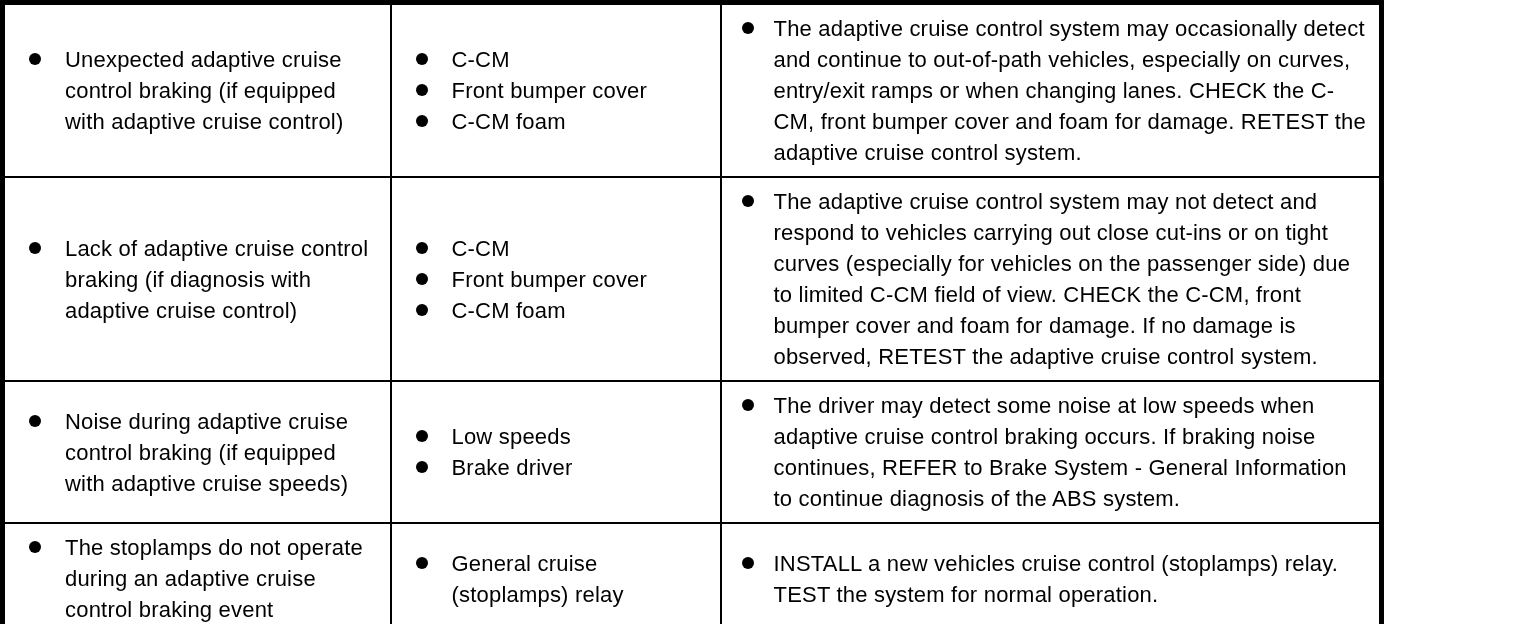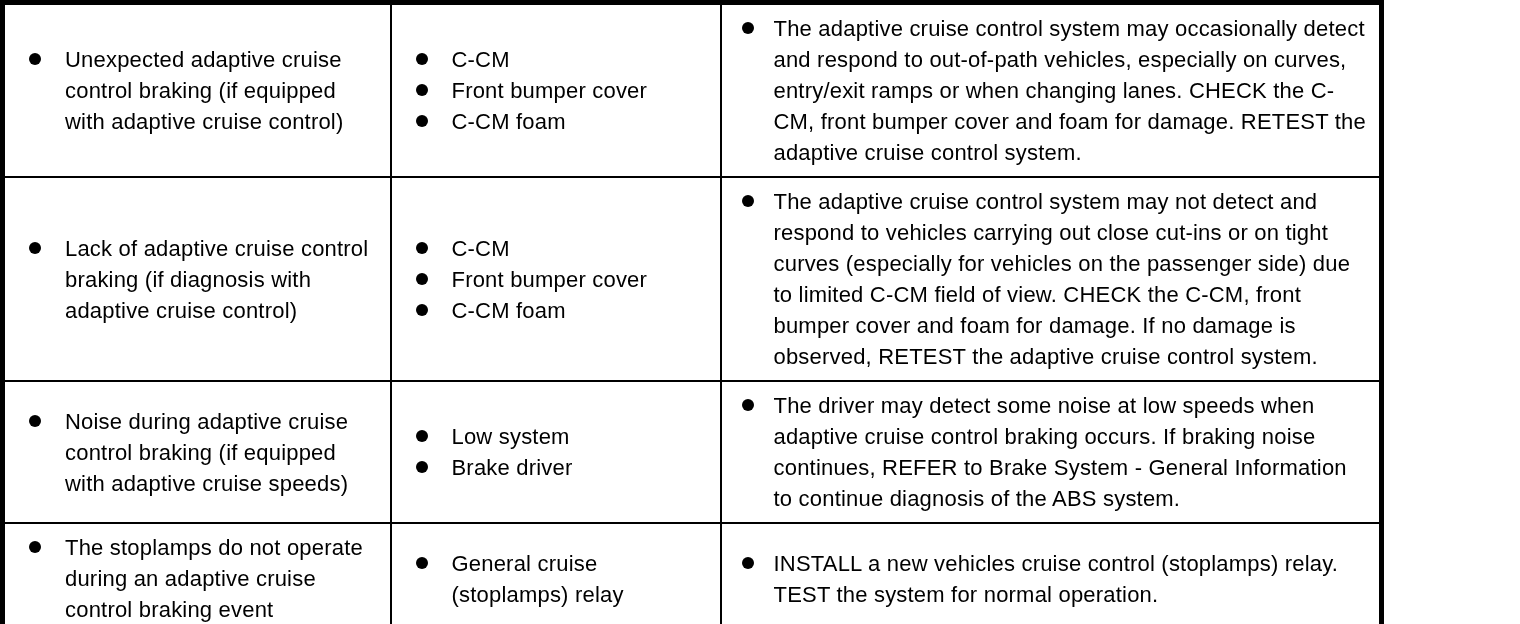--- a/index.html
+++ b/index.html
@@ -100,21 +100,21 @@
             <li>
               <span class="bullet"></span>
               <span class="txt">C-CM foam</span>
             </li>
           </ul>
         </td>
         <td class="col-action">
           <ul class="cell-list">
             <li>
               <span class="bullet"></span>
-              <span class="txt">The adaptive cruise control system may occasionally detect and respond to out-of-path vehicles, especially on curves, entry/exit ramps or when changing lanes. CHECK the C-CM, front bumper cover and foam for damage. RETEST the adaptive cruise control system.</span>
+              <span class="txt">The adaptive cruise control system may occasionally detect and continue to out-of-path vehicles, especially on curves, entry/exit ramps or when changing lanes. CHECK the C-CM, front bumper cover and foam for damage. RETEST the adaptive cruise control system.</span>
             </li>
           </ul>
         </td>
       </tr>
 
       <tr class="r1">
         <td class="col-symptom">
           <ul class="cell-list">
             <li>
               <span class="bullet"></span>
@@ -154,21 +154,21 @@
             <li>
               <span class="bullet"></span>
               <span class="txt">Noise during adaptive cruise control braking (if equipped with adaptive cruise speeds)</span>
             </li>
           </ul>
         </td>
         <td class="col-sources">
           <ul class="cell-list">
             <li>
               <span class="bullet"></span>
-              <span class="txt">Low system</span>
+              <span class="txt">Low speeds</span>
             </li>
             <li>
               <span class="bullet"></span>
               <span class="txt">Brake driver</span>
             </li>
           </ul>
         </td>
         <td class="col-action">
           <ul class="cell-list">
             <li>

